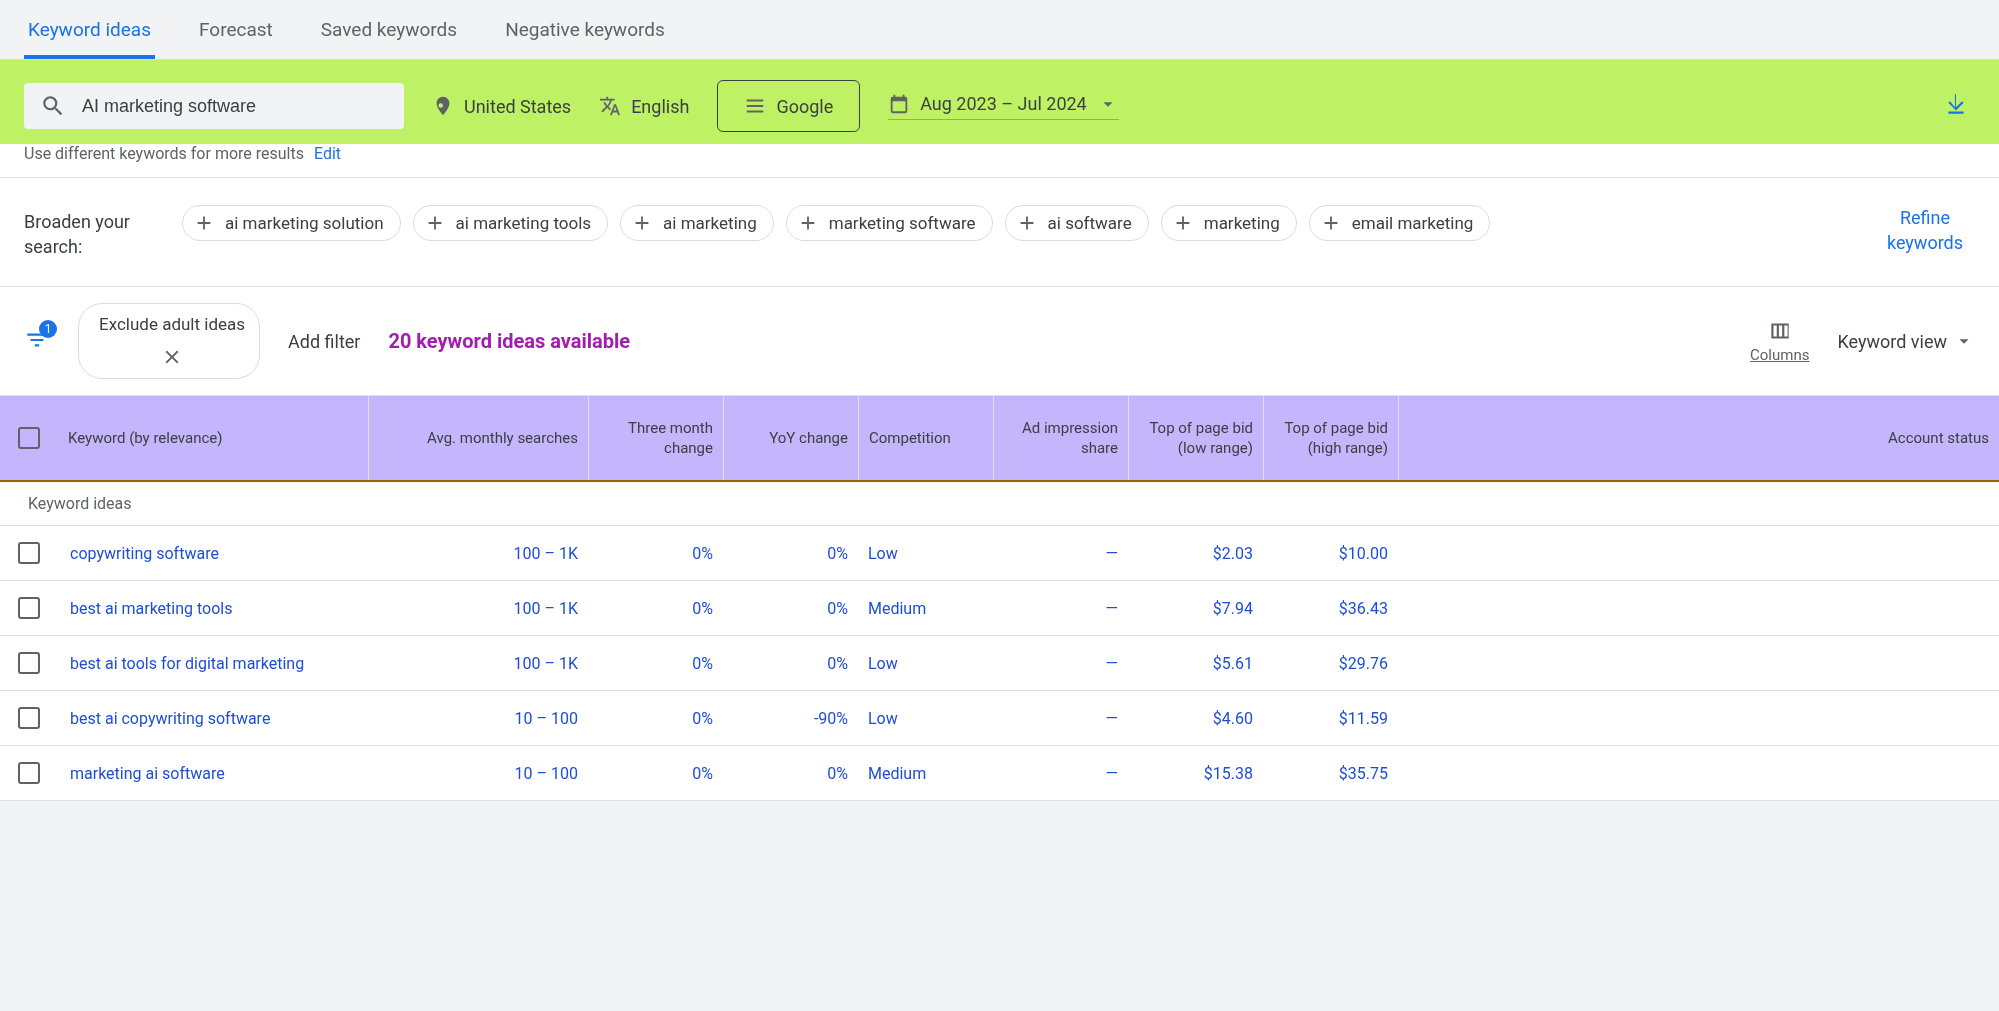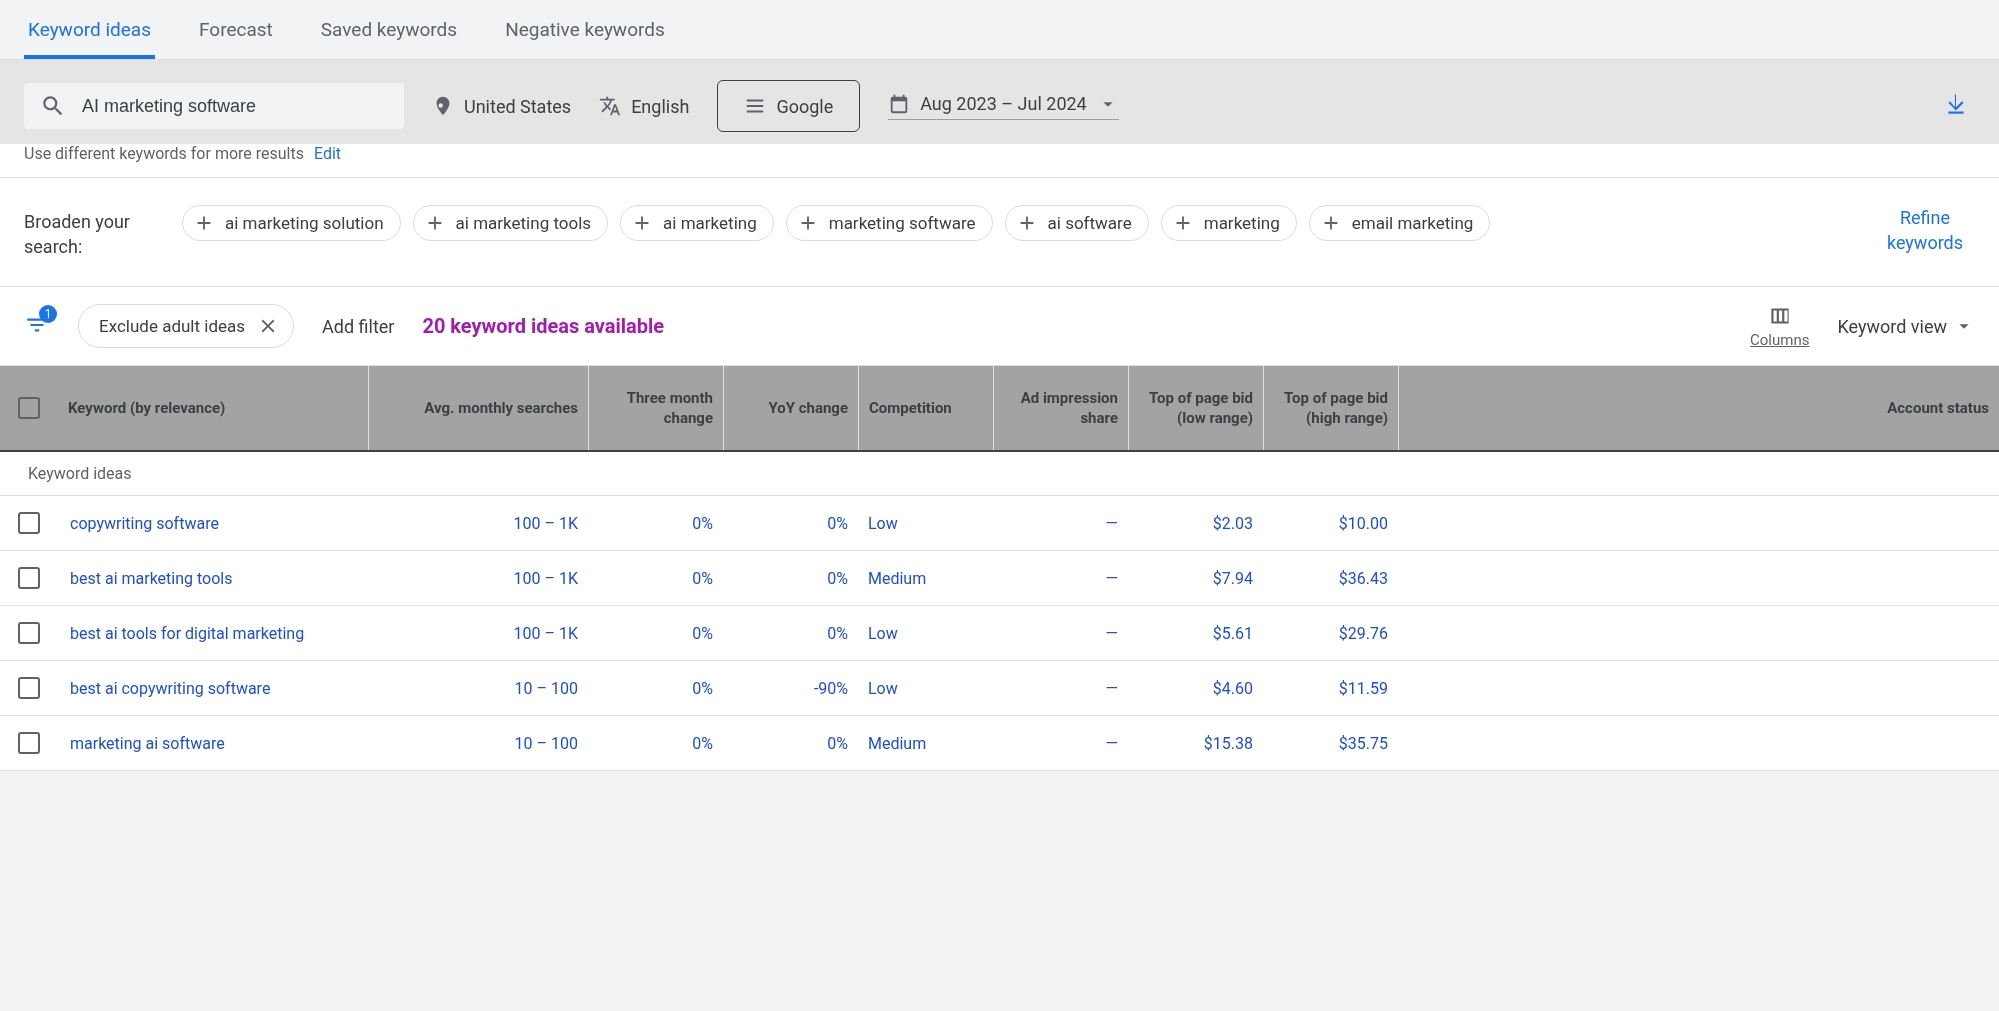--- a/index.html
+++ b/index.html
@@ -31,21 +31,21 @@
   
   .content {
     background: #fff;
   }
   
   .controls-row {
     display: flex;
     align-items: center;
     padding: 20px 24px 12px;
     gap: 28px;
-    background: #e5e5e5;
+    background: #bef264;
   }
   .search-box {
     display: flex;
     align-items: center;
     background: #f1f3f4;
     border-radius: 4px;
     padding: 10px 16px;
     width: 380px;
   }
   .search-box svg { margin-right: 16px; flex-shrink: 0; }
@@ -155,20 +155,21 @@
   .filter-chip {
     display: inline-flex;
     align-items: center;
     gap: 12px;
     border: 1px solid #dadce0;
     border-radius: 24px;
     padding: 10px 14px 10px 20px;
     font-size: 17px;
     color: #3c4043;
     background: #fff;
+    flex-direction: column;
   }
   .filter-chip .close { cursor: pointer; display:flex; }
   .add-filter {
     font-size: 18px;
     color: #3c4043;
     cursor: pointer;
   }
   .ideas-count {
     font-size: 20px;
     color: #a21caf;
@@ -191,23 +192,22 @@
     font-size: 18px;
     color: #3c4043;
     cursor: pointer;
   }
   
   .table { width: 100%; }
   .thead-row {
     display: grid;
     grid-template-columns: 58px 310px 220px 135px 135px 135px 135px 135px 135px 1fr;
     align-items: center;
-    border-bottom: 2px solid #404040;
-    background: #a3a3a3;
-    font-weight: bold;
+    border-bottom: 2px solid #a16207;
+    background: #c4b5fd;
   }
   .th {
     font-size: 15px;
     color: #3c4043;
     padding: 14px 10px;
     text-align: right;
     border-left: 1px solid #e0e0e0;
     height: 84px;
     display: flex;
     align-items: center;

